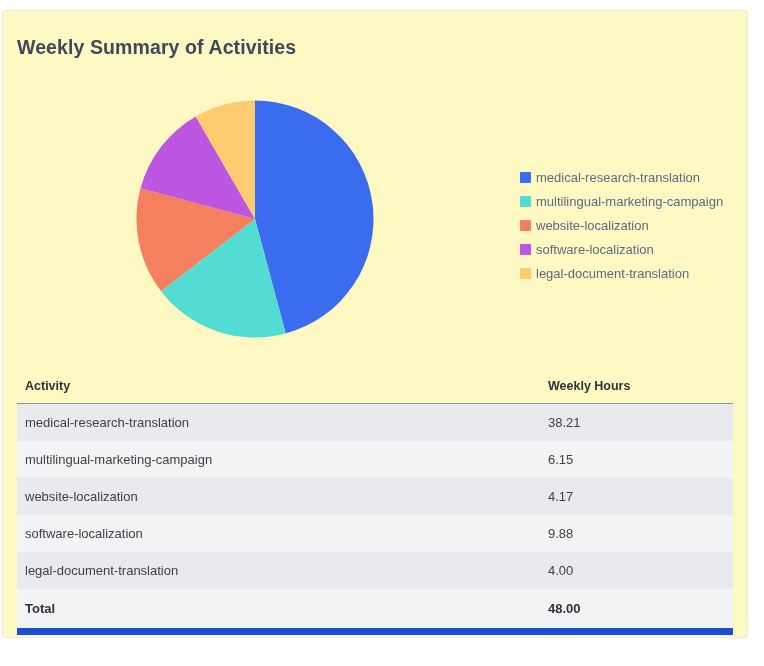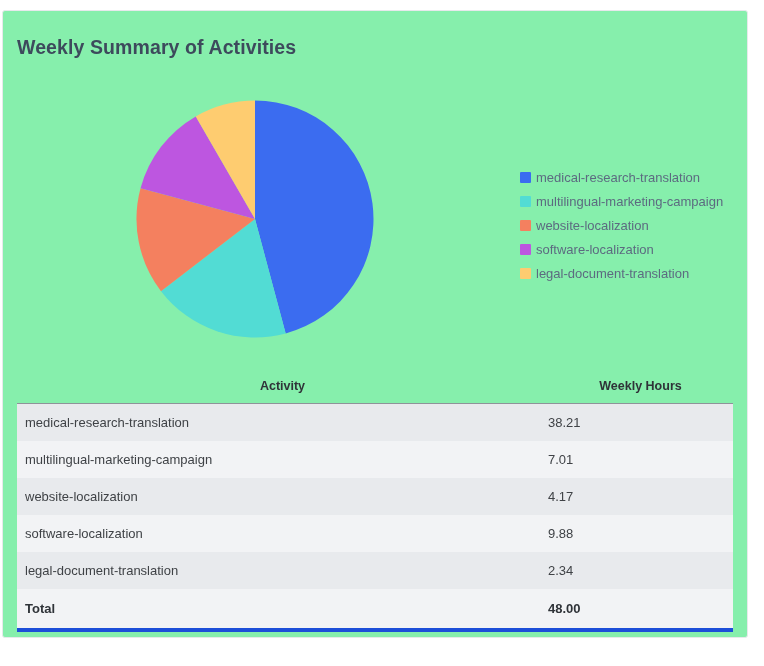--- a/index.html
+++ b/index.html
@@ -19,21 +19,21 @@
     background: #ffffff;
   }
 
   
   #card {
     position: absolute;
     left: 2px;
     top: 10px;
     width: 746px;
     height: 628px;
-    background: #86efac;
+    background: #fef9c3;
     border: 1px solid #e7e9ec;
     border-radius: 3px;
     box-sizing: border-box;
     overflow: hidden;
   }
 
   #card-title {
     position: absolute;
     left: 14px;
     top: 25px;
@@ -96,21 +96,21 @@
   }
   table.summary {
     width: 716px;
     border-collapse: collapse;
     table-layout: fixed;
   }
   table.summary col.c-activity { width: 523px; }
   table.summary col.c-hours { width: 193px; }
 
   table.summary thead th {
-    text-align: center;
+    text-align: left;
     font-size: 12.5px;
     font-weight: bold;
     color: #2f3338;
     padding: 6px 0 10px 8px;
     border-bottom: 1.5px solid #8e9399;
     background: transparent;
   }
 
   table.summary tbody td {
     font-size: 13px;
@@ -119,21 +119,21 @@
     height: 14px;
     vertical-align: middle;
   }
   table.summary tbody tr.odd td { background: #e8eaed; }
   table.summary tbody tr.even td { background: #f2f3f5; }
 
   table.summary tbody tr.total-row td {
     font-weight: bold;
     color: #2f3338;
     background: #f2f3f5;
-    border-bottom: 4px solid #1d4ed8;
+    border-bottom: 7px solid #1d4ed8;
     padding-top: 12px;
     padding-bottom: 12px;
   }
 </style>
 </head>
 <body>
 
 <div id="viewport">
 
   <div id="card">
@@ -194,33 +194,33 @@
             <th>Weekly Hours</th>
           </tr>
         </thead>
         <tbody id="table-body">
             <tr class="odd">
               <td>medical-research-translation</td>
               <td>38.21</td>
             </tr>
             <tr class="even">
               <td>multilingual-marketing-campaign</td>
-              <td>7.01</td>
+              <td>6.15</td>
             </tr>
             <tr class="odd">
               <td>website-localization</td>
               <td>4.17</td>
             </tr>
             <tr class="even">
               <td>software-localization</td>
               <td>9.88</td>
             </tr>
             <tr class="odd">
               <td>legal-document-translation</td>
-              <td>2.34</td>
+              <td>4.00</td>
             </tr>
             <tr class="total-row">
               <td>Total</td>
               <td>48.00</td>
             </tr>
           </tbody>
       </table>
     </div>
 
   </div>

